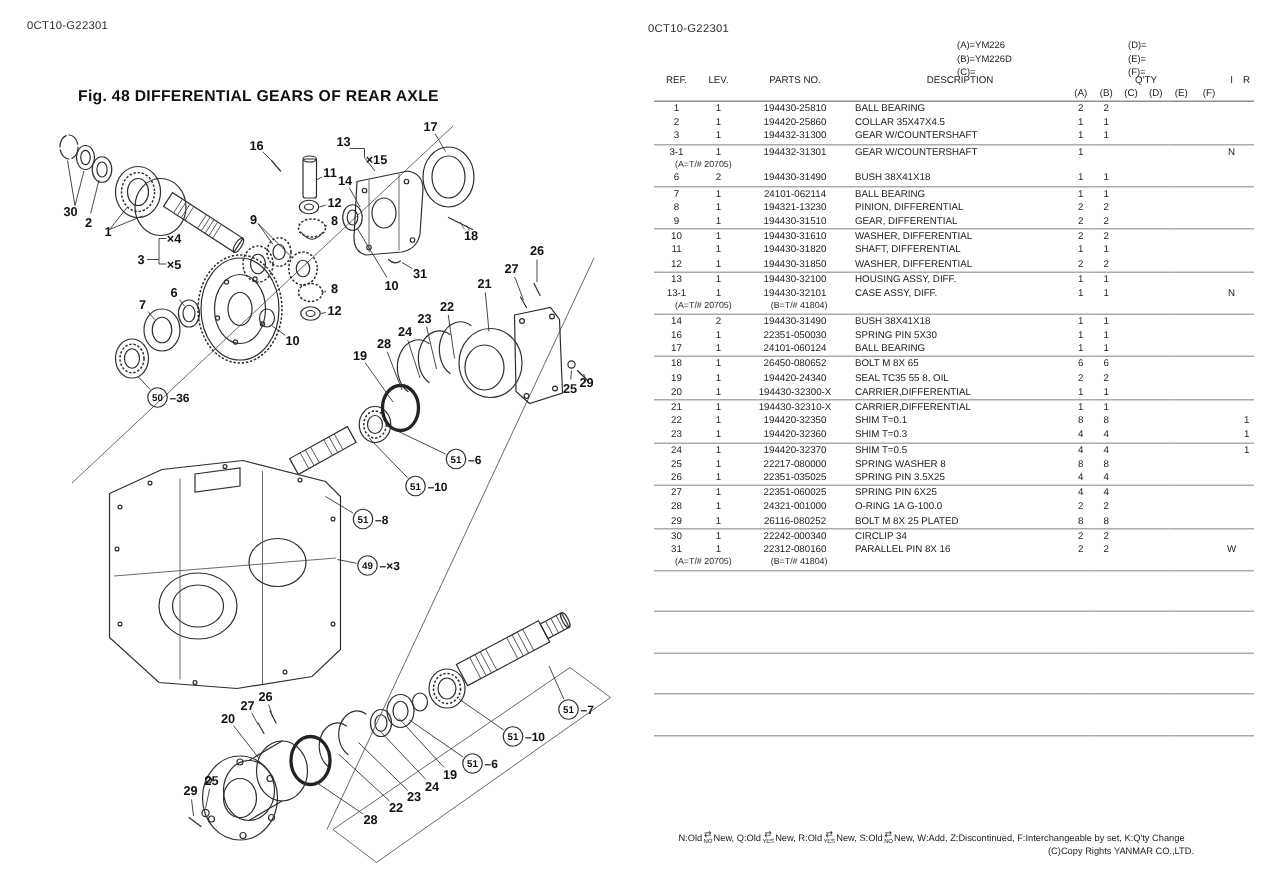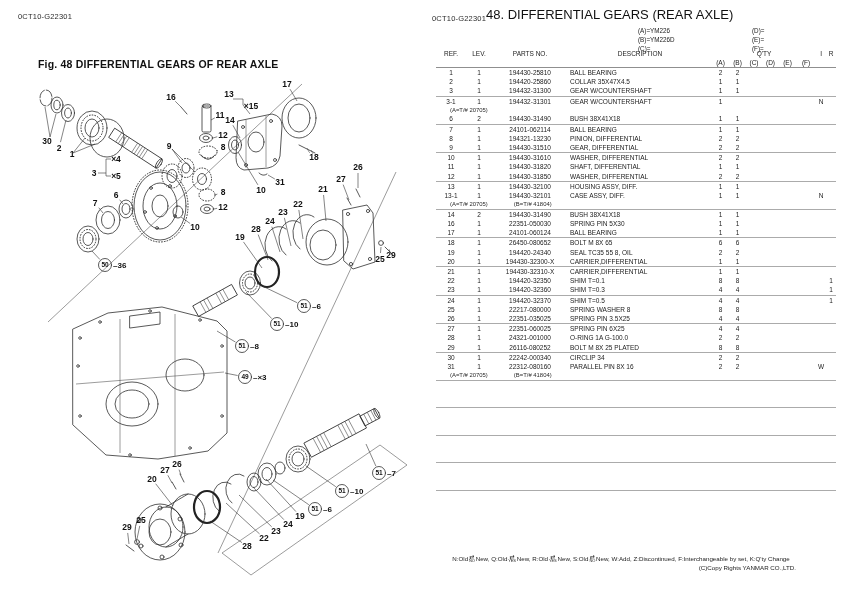--- a/index.html
+++ b/index.html
@@ -3,21 +3,21 @@
 <meta charset="utf-8">
 <style>
   html,body{margin:0;padding:0;background:#ffffff;}
   body{width:842px;height:596px;position:relative;font-family:"Liberation Sans",sans-serif;color:#1b1b1b;overflow:hidden;}
 
   
   #left-page{position:absolute;left:0;top:0;width:428px;height:596px;}
   .doc-code{font-size:7.5px;color:#2a2a2a;letter-spacing:.2px;}
   #left-doc-code{position:absolute;left:18px;top:12px;}
   #left-title{position:absolute;left:15px;top:22px;font-size:14.5px;color:#111;}
-  #fig-caption{position:absolute;left:38px;top:58px;font-size:10.5px;font-weight:bold;color:#111;letter-spacing:.2px;}
+  #fig-caption{position:absolute;left:52px;top:58px;font-size:10.5px;font-weight:bold;color:#111;letter-spacing:.2px;}
   #figure-svg{position:absolute;left:10px;top:76px;}
   .ln{stroke:#2e2e2e;stroke-width:.8;fill:none;stroke-linecap:round;}
   .thin{stroke:#4a4a4a;stroke-width:.55;fill:none;}
   .teeth{stroke:#2e2e2e;fill:none;stroke-width:1;stroke-dasharray:1.6 1.2;}
   .thick{stroke:#222;fill:none;stroke-width:2.2;}
   .callout-text{font:bold 8.5px "Liberation Sans",sans-serif;fill:#111;}
   .callout-circ-num{font:bold 6.5px "Liberation Sans",sans-serif;fill:#111;}
   .callout-suffix{font:bold 8px "Liberation Sans",sans-serif;fill:#111;}
   .leader{stroke:#333;stroke-width:.6;fill:none;}
 
@@ -346,21 +346,20 @@
         <circle cx="305" cy="433" r="6.5" class="ln"></circle>
         <text x="305" y="435.4" text-anchor="middle" class="callout-circ-num">51</text>
         <text x="313" y="436" class="callout-suffix">–6</text>
         <line x1="298.8282732454816" y1="428.7385696218802" x2="263" y2="404" class="leader"></line>
       </g>
   </svg>
 </div>
 
 <div id="right-page">
   <div id="right-doc-code" class="doc-code">0CT10-G22301</div>
-  <div id="right-title">48.  DIFFERENTIAL GEARS (REAR AXLE)</div>
   <div id="models-left" class="models">
       <div>(A)=YM226</div>
       <div>(B)=YM226D</div>
       <div>(C)=</div>
     </div>
   <div id="models-right" class="models">
       <div>(D)=</div>
       <div>(E)=</div>
       <div>(F)=</div>
     </div>

